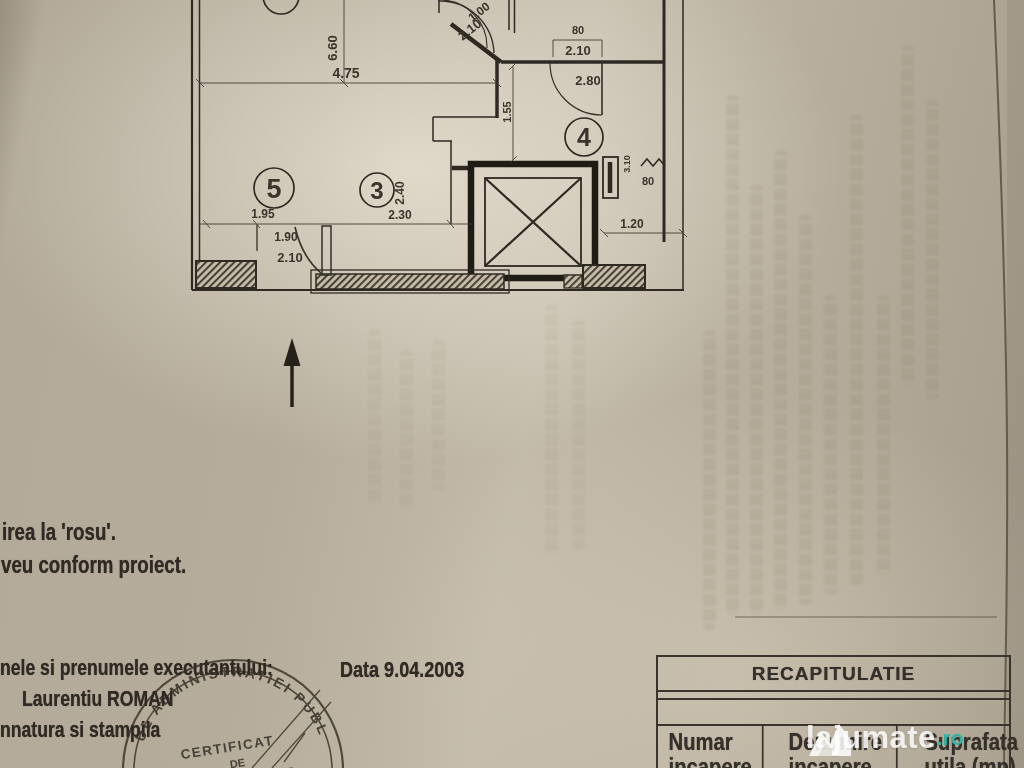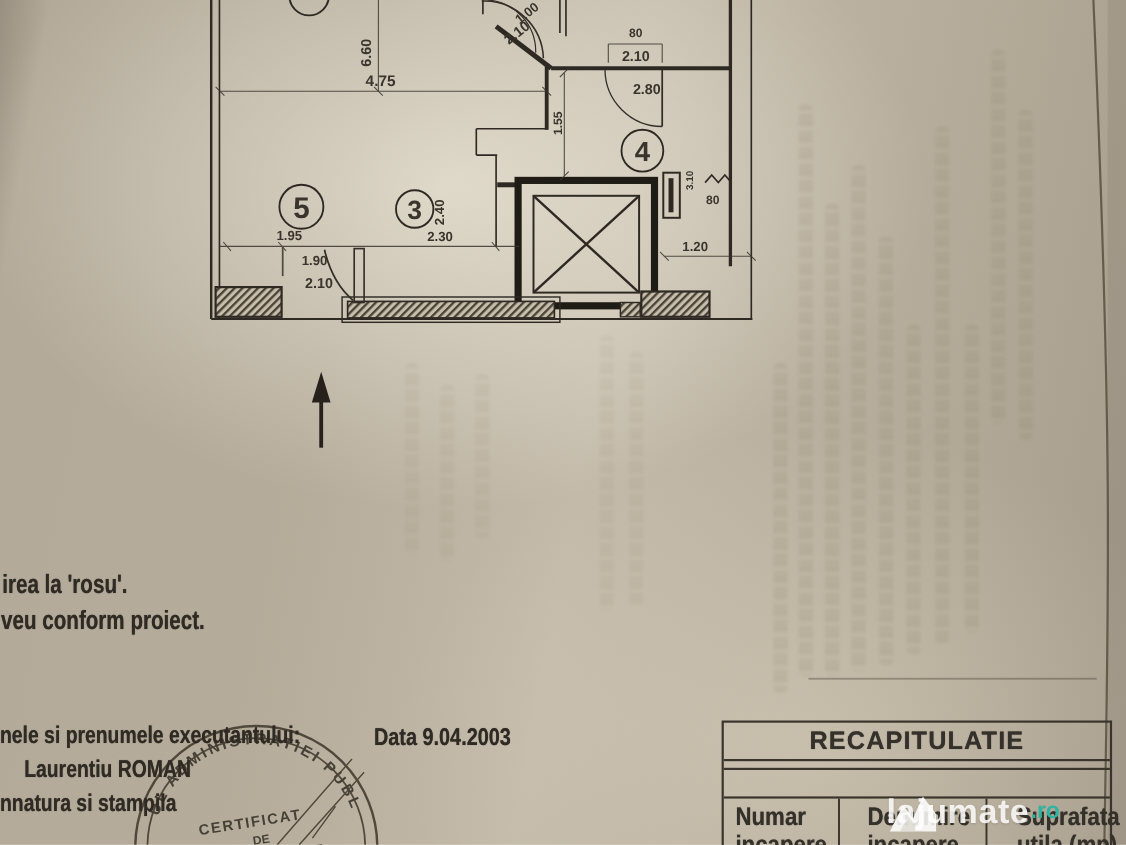--- a/index.html
+++ b/index.html
@@ -18,21 +18,21 @@
   .note1{left:2px;top:518px;font-size:24px;transform:scaleX(.78);}
   .note2{left:1px;top:551px;font-size:24px;transform:scaleX(.78);}
   .exec-label{left:0;top:655px;font-size:22px;transform:scaleX(.80);}
   .exec-name{left:22px;top:686px;font-size:22px;transform:scaleX(.80);}
   .sig-label{left:0;top:717px;font-size:22px;transform:scaleX(.80);}
   .date-note{left:340px;top:657px;font-size:22px;transform:scaleX(.82);}
   
   .recap{position:absolute;left:656px;top:655px;width:351px;height:140px;
     border:2.5px solid #3a352c;color:#34302a;font-weight:700;}
   .recap-title{height:33px;border-bottom:2px solid #3a352c;display:flex;
-    align-items:center;justify-content:center;font-size:23px;letter-spacing:1px;
+    align-items:center;justify-content:center;font-size:19px;letter-spacing:1px;
     text-shadow:0 0 .8px rgba(52,48,42,.8);}
   .recap-thin{height:6px;border-bottom:2px solid #3a352c;}
   .recap-gap{height:24px;border-bottom:2px solid #3a352c;}
   .recap-cols{display:flex;height:70px;}
   .recap-col{border-right:2px solid #3a352c;font-size:23px;line-height:25px;
     padding:4px 0 0 12px;transform:scaleX(.88);transform-origin:left top;
     text-shadow:0 0 .8px rgba(52,48,42,.8);}
   .recap-col:last-child{border-right:none;}
   .c1{width:106px;min-width:106px;}
   .c2{width:122px;min-width:122px;}

